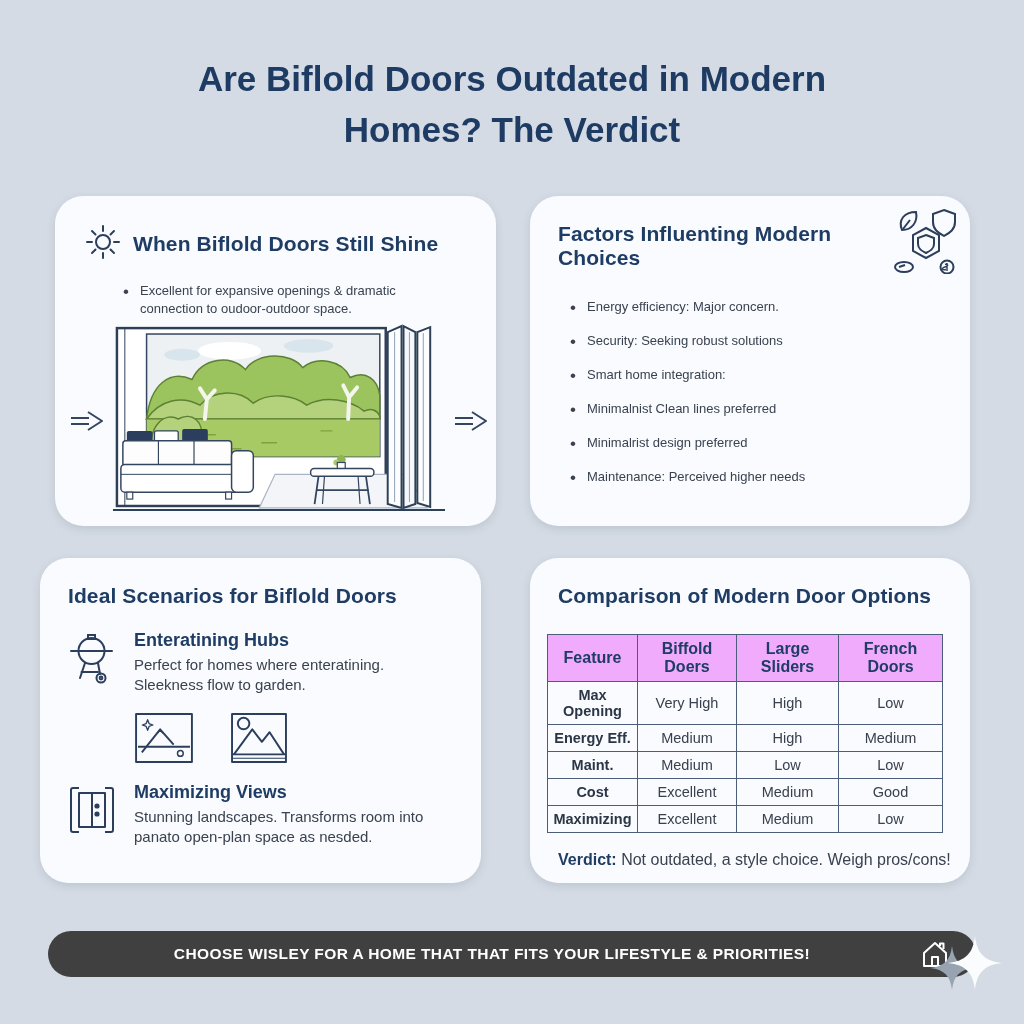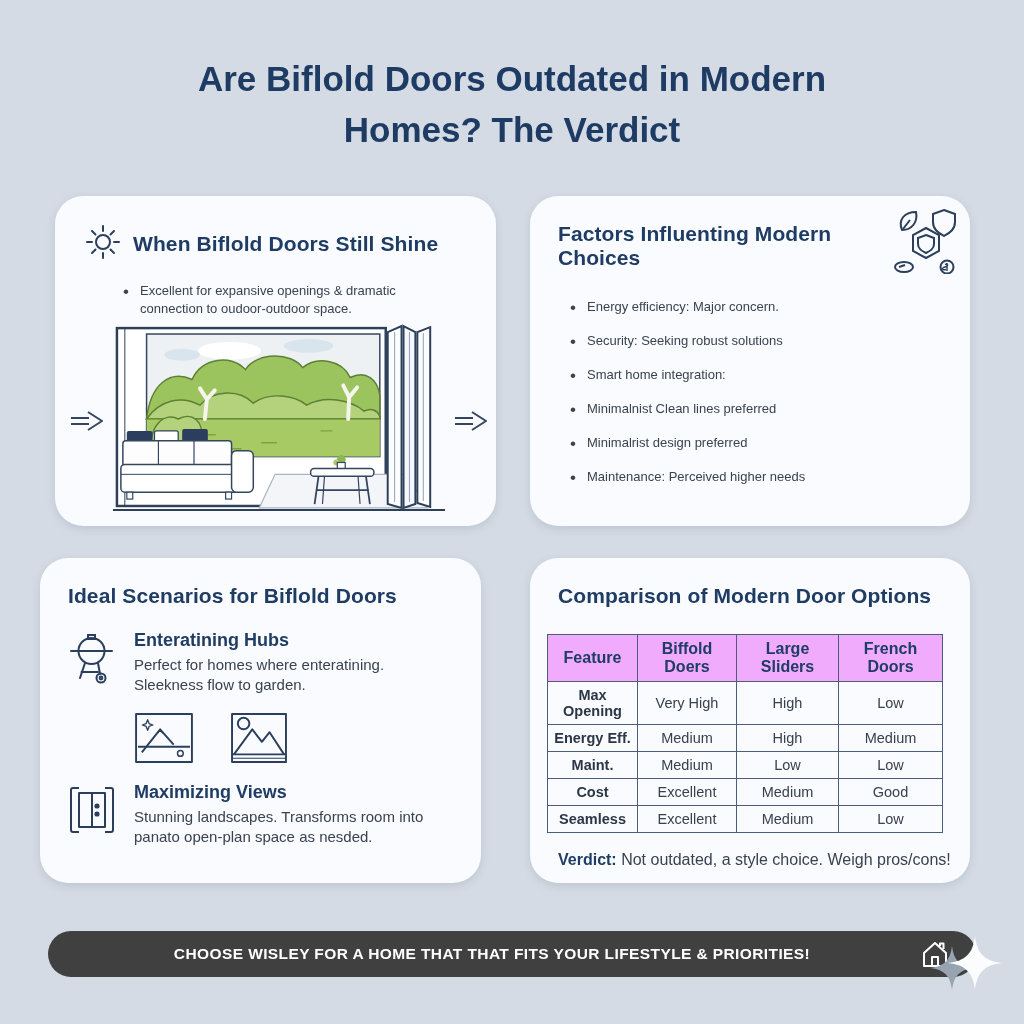--- a/index.html
+++ b/index.html
@@ -306,21 +306,21 @@
           <td>Low</td>
           <td>Low</td>
         </tr>
         <tr>
           <td>Cost</td>
           <td>Excellent</td>
           <td>Medium</td>
           <td>Good</td>
         </tr>
         <tr>
-          <td>Seamless</td>
+          <td>Maximizing</td>
           <td>Excellent</td>
           <td>Medium</td>
           <td>Low</td>
         </tr>
       </tbody>
     </table>
     <div class="verdict">
       <b>Verdict:</b><span> Not outdated, a style choice. Weigh pros/cons!</span>
     </div>
   </div>

